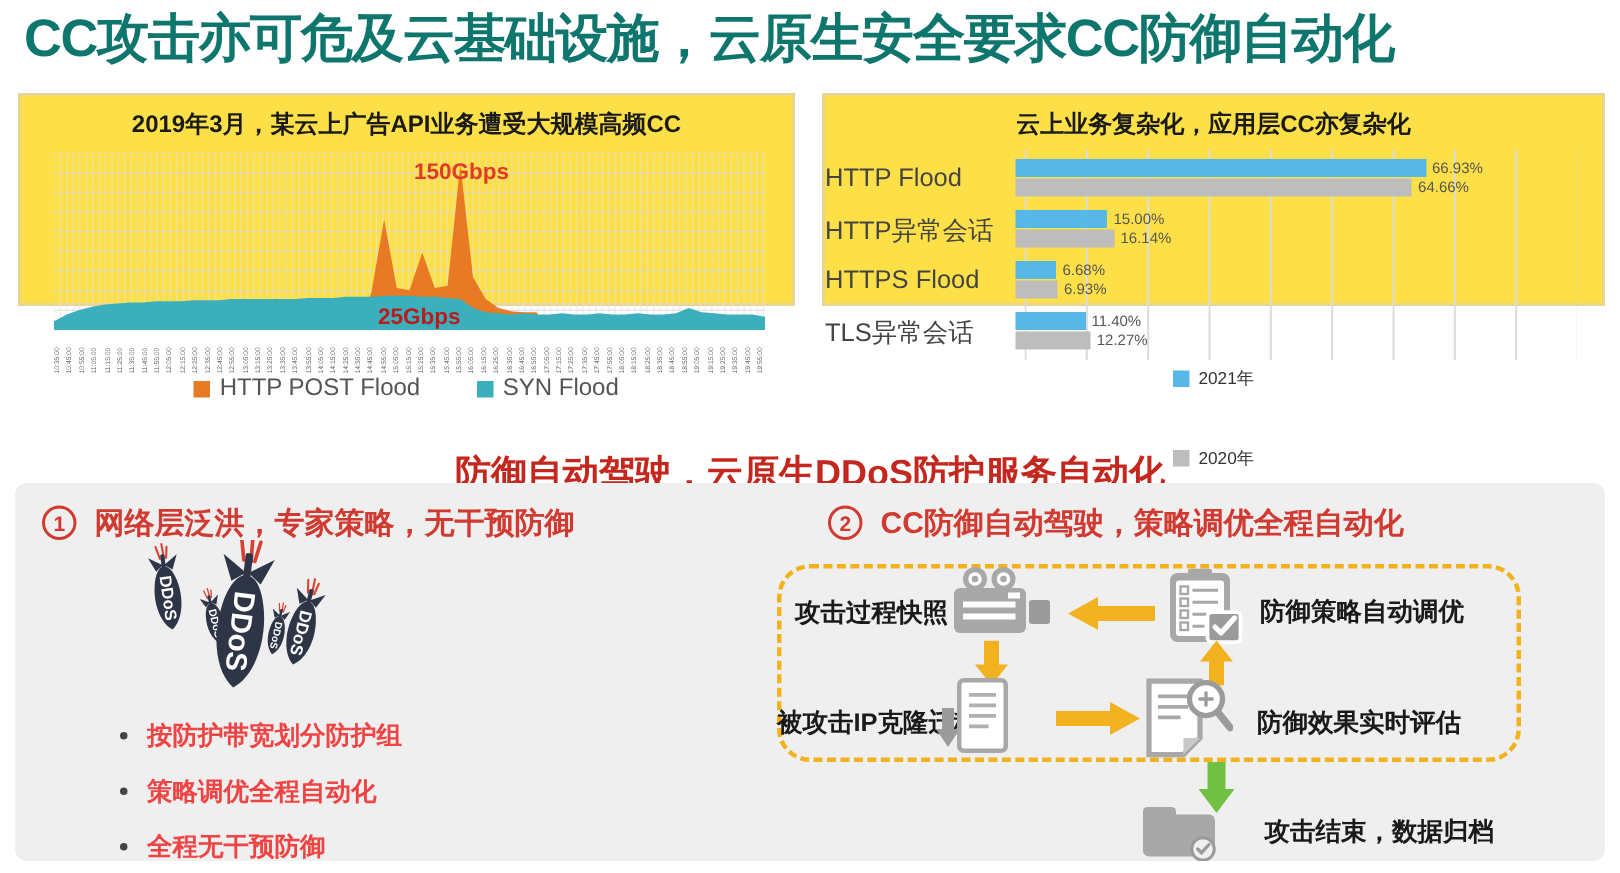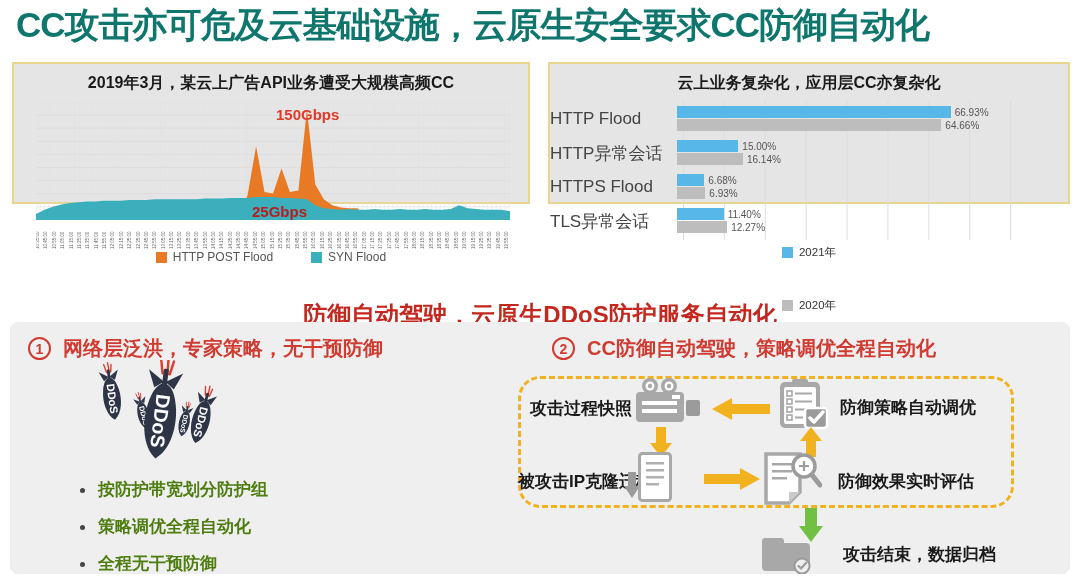--- a/index.html
+++ b/index.html
@@ -2,34 +2,34 @@
 <html><head>
 <meta charset="utf-8">
 <style>
   html,body{margin:0;padding:0;background:#fff;}
   *{box-sizing:border-box;}
   .page{position:relative;width:1080px;height:582px;background:#ffffff;overflow:hidden;
         font-family:"Liberation Sans","DejaVu Sans",sans-serif;}
   .main-title{position:absolute;left:16px;top:2px;font-size:35px;font-weight:bold;
         color:#0f766e;letter-spacing:-1px;white-space:nowrap;}
   
-  .panel{position:absolute;top:62px;height:142px;background:#e5e5e5;border:2px solid #e9d58d;}
+  .panel{position:absolute;top:62px;height:142px;background:#fde047;border:2px solid #e9d58d;}
   .panel.left{left:12px;width:518px;}
   .panel.right{left:548px;width:522px;padding-left:44px;}
   .panel-title{position:absolute;top:9px;left:0;width:100%;text-align:center;
         font-size:16px;font-weight:bold;color:#1a1a1a;}
   .area-wrap{position:absolute;left:22px;top:38px;width:474px;height:118px;}
   .anno-150{position:absolute;left:262px;top:42px;font-size:15px;font-weight:bold;color:#e23a28;}
   .anno-25{position:absolute;left:238px;top:139px;font-size:15px;font-weight:bold;color:#b91c1c;z-index:3;}
   .x-ticks{position:absolute;left:22px;top:157px;width:474px;height:28px;display:flex;
         justify-content:space-between;overflow:hidden;}
   .x-ticks span{writing-mode:vertical-rl;transform:rotate(180deg);font-size:4.5px;
         line-height:1;color:#666;height:28px;}
   .legend{position:absolute;left:0;width:100%;display:flex;justify-content:center;
-        gap:38px;font-size:12px;color:#555;align-items:center;}
+        gap:38px;font-size:16px;color:#555;align-items:center;}
   .legend.area-leg{top:186px;}
   .legend.bar-leg{top:181px;font-size:11.5px;color:#333;flex-direction:column;}
   .leg-item{display:inline-flex;align-items:center;gap:6px;}
   .leg-item i{display:inline-block;width:11px;height:11px;}
   
   .bar-grid{position:absolute;left:133px;top:36px;width:368px;height:140px;
         background-image:linear-gradient(to right,#dcdcdc 1px,transparent 1px);
         background-size:40.9px 100%;}
   .bar-rows{position:absolute;left:0;top:42px;width:100%;}
   .bar-group{display:flex;align-items:center;margin-bottom:8px;}
@@ -47,21 +47,21 @@
   .sec-head{position:absolute;display:flex;align-items:center;gap:12px;
         font-size:20px;font-weight:bold;color:#d03b31;}
   .sec-head .circle-num{display:inline-flex;align-items:center;justify-content:center;
         width:23px;height:23px;border:2px solid #d03b31;border-radius:50%;
         font-size:14px;font-weight:bold;color:#d03b31;flex:0 0 auto;}
   .sec1-head{left:28px;top:335px;}
   .sec2-head{left:552px;top:335px;}
   .bombs{position:absolute;left:55px;top:360px;}
   .bullets{position:absolute;left:78px;top:472px;margin:0;padding:0;list-style:none;}
   .bullets li{position:relative;padding-left:20px;font-size:17px;font-weight:600;
-        color:#4d7c0f;line-height:37px;font-family:Liberation Mono, monospace;}
+        color:#ef4444;line-height:37px;}
   .bullets li::before{content:"";position:absolute;left:2px;top:16px;width:5px;height:5px;
         border-radius:50%;background:#444;}
   .dashed-box{position:absolute;left:518px;top:376px;width:496px;height:132px;
         border:3px dashed #f2b21f;border-radius:22px;}
   .flow-label{position:absolute;font-size:17px;font-weight:bold;color:#1a1a1a;white-space:nowrap;}
   .fl-snapshot{left:522px;top:397px;width:110px;text-align:right;}
   .fl-tuning{left:840px;top:396px;}
   .fl-migrate{left:518px;top:470px;}
   .fl-evaluate{left:838px;top:470px;}
   .fl-archive{left:843px;top:543px;}

